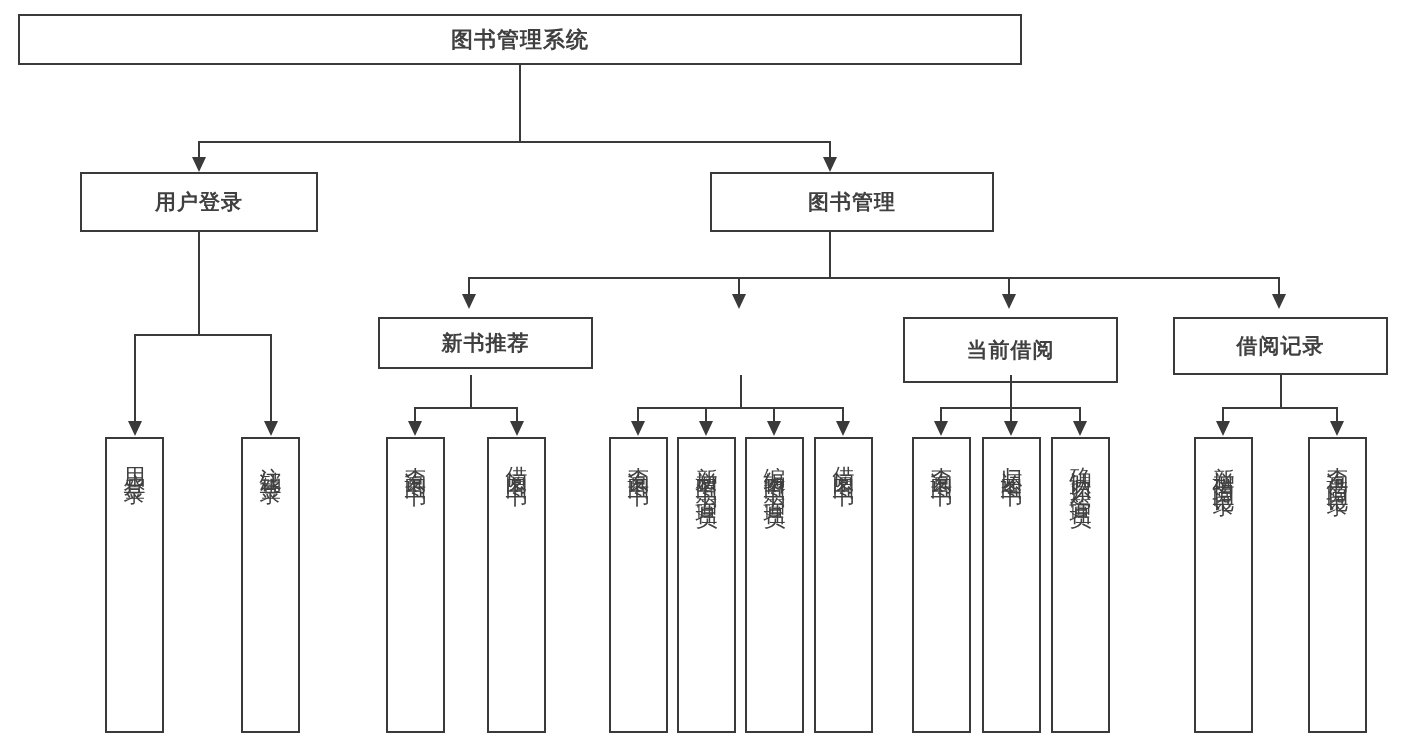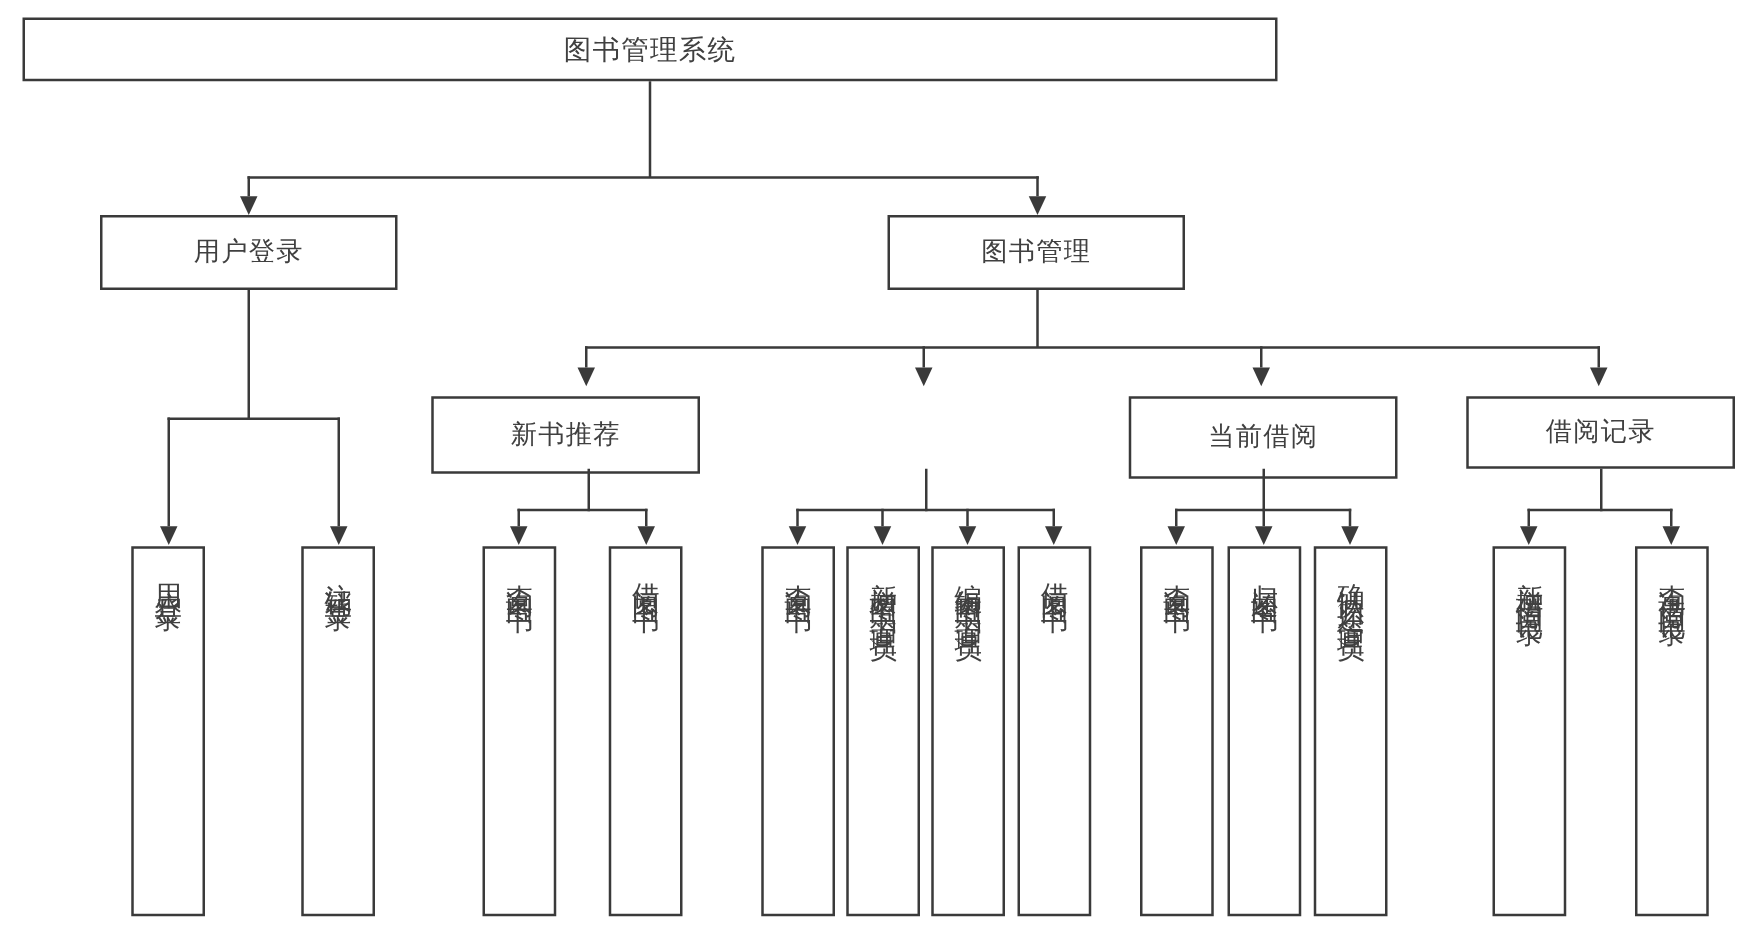--- a/index.html
+++ b/index.html
@@ -30,20 +30,21 @@
   }
   .node .lbl {
     display: block;
     line-height: 1.15;
     white-space: pre;
   }
   
   .node.horiz .lbl {
     font-size: 21px;
     letter-spacing: 1px;
+    font-weight: bold;
   }
   .node.root .lbl { font-size: 22px; }
 
   
   .node.vert {
     align-items: flex-start;
     justify-content: center;
     padding-top: 10px;
   }
   .node.vert .lbl {
@@ -94,21 +95,21 @@
   <div class="hline" style="left:198px; top:141px; width:633px;"></div>
 
   <div class="vline" style="left:198px; top:141px; height:16px;"></div>
   <div class="arrow" style="left:192px; top:157px;"></div>
   <div class="vline" style="left:829px; top:141px; height:16px;"></div>
   <div class="arrow" style="left:823px; top:157px;"></div>
 
   <div class="node horiz" style="left:80px; top:172px; width:238px; height:60px;">
     <span class="lbl">用户登录</span>
   </div>
-  <div class="node horiz" style="left:710px; top:172px; width:238px; height:60px;">
+  <div class="node horiz" style="left:710px; top:172px; width:284px; height:60px;">
     <span class="lbl">图书管理</span>
   </div>
 
   <div class="vline" style="left:198px; top:232px; height:103px;"></div>
   <div class="hline" style="left:134px; top:334px; width:138px;"></div>
   <div class="vline" style="left:134px; top:334px; height:87px;"></div>
   <div class="arrow" style="left:128px; top:421px;"></div>
   <div class="vline" style="left:270px; top:334px; height:87px;"></div>
   <div class="arrow" style="left:264px; top:421px;"></div>
 
@@ -116,21 +117,21 @@
   <div class="hline" style="left:468px; top:277px; width:812px;"></div>
   <div class="vline" style="left:468px; top:277px; height:17px;"></div>
   <div class="arrow" style="left:462px; top:294px;"></div>
   <div class="vline" style="left:738px; top:277px; height:17px;"></div>
   <div class="arrow" style="left:732px; top:294px;"></div>
   <div class="vline" style="left:1008px; top:277px; height:17px;"></div>
   <div class="arrow" style="left:1002px; top:294px;"></div>
   <div class="vline" style="left:1278px; top:277px; height:17px;"></div>
   <div class="arrow" style="left:1272px; top:294px;"></div>
 
-  <div class="node horiz" style="left:345px; top:317px; width:215px; height:62px;">
+  <div class="node horiz" style="left:378px; top:317px; width:215px; height:52px;">
     <span class="lbl">新书推荐</span>
   </div>
   <div class="node horiz" style="left:903px; top:317px; width:215px; height:66px;">
     <span class="lbl">当前借阅</span>
   </div>
   <div class="node horiz" style="left:1173px; top:317px; width:215px; height:58px;align-items:center;">
     <span class="lbl">借阅记录</span>
   </div>
 
   <div class="vline" style="left:470px; top:375px; height:34px;"></div>

